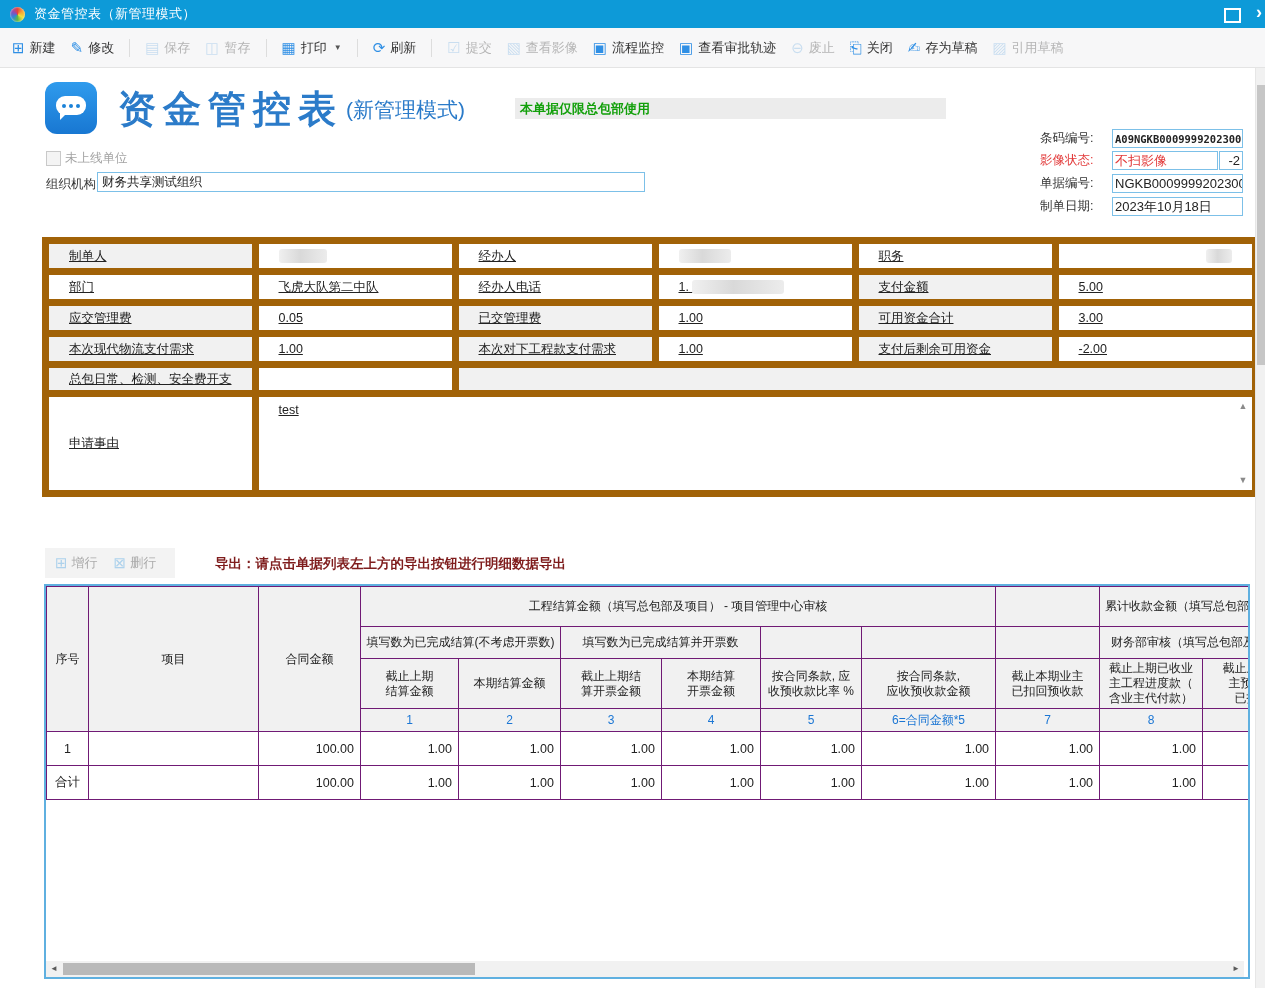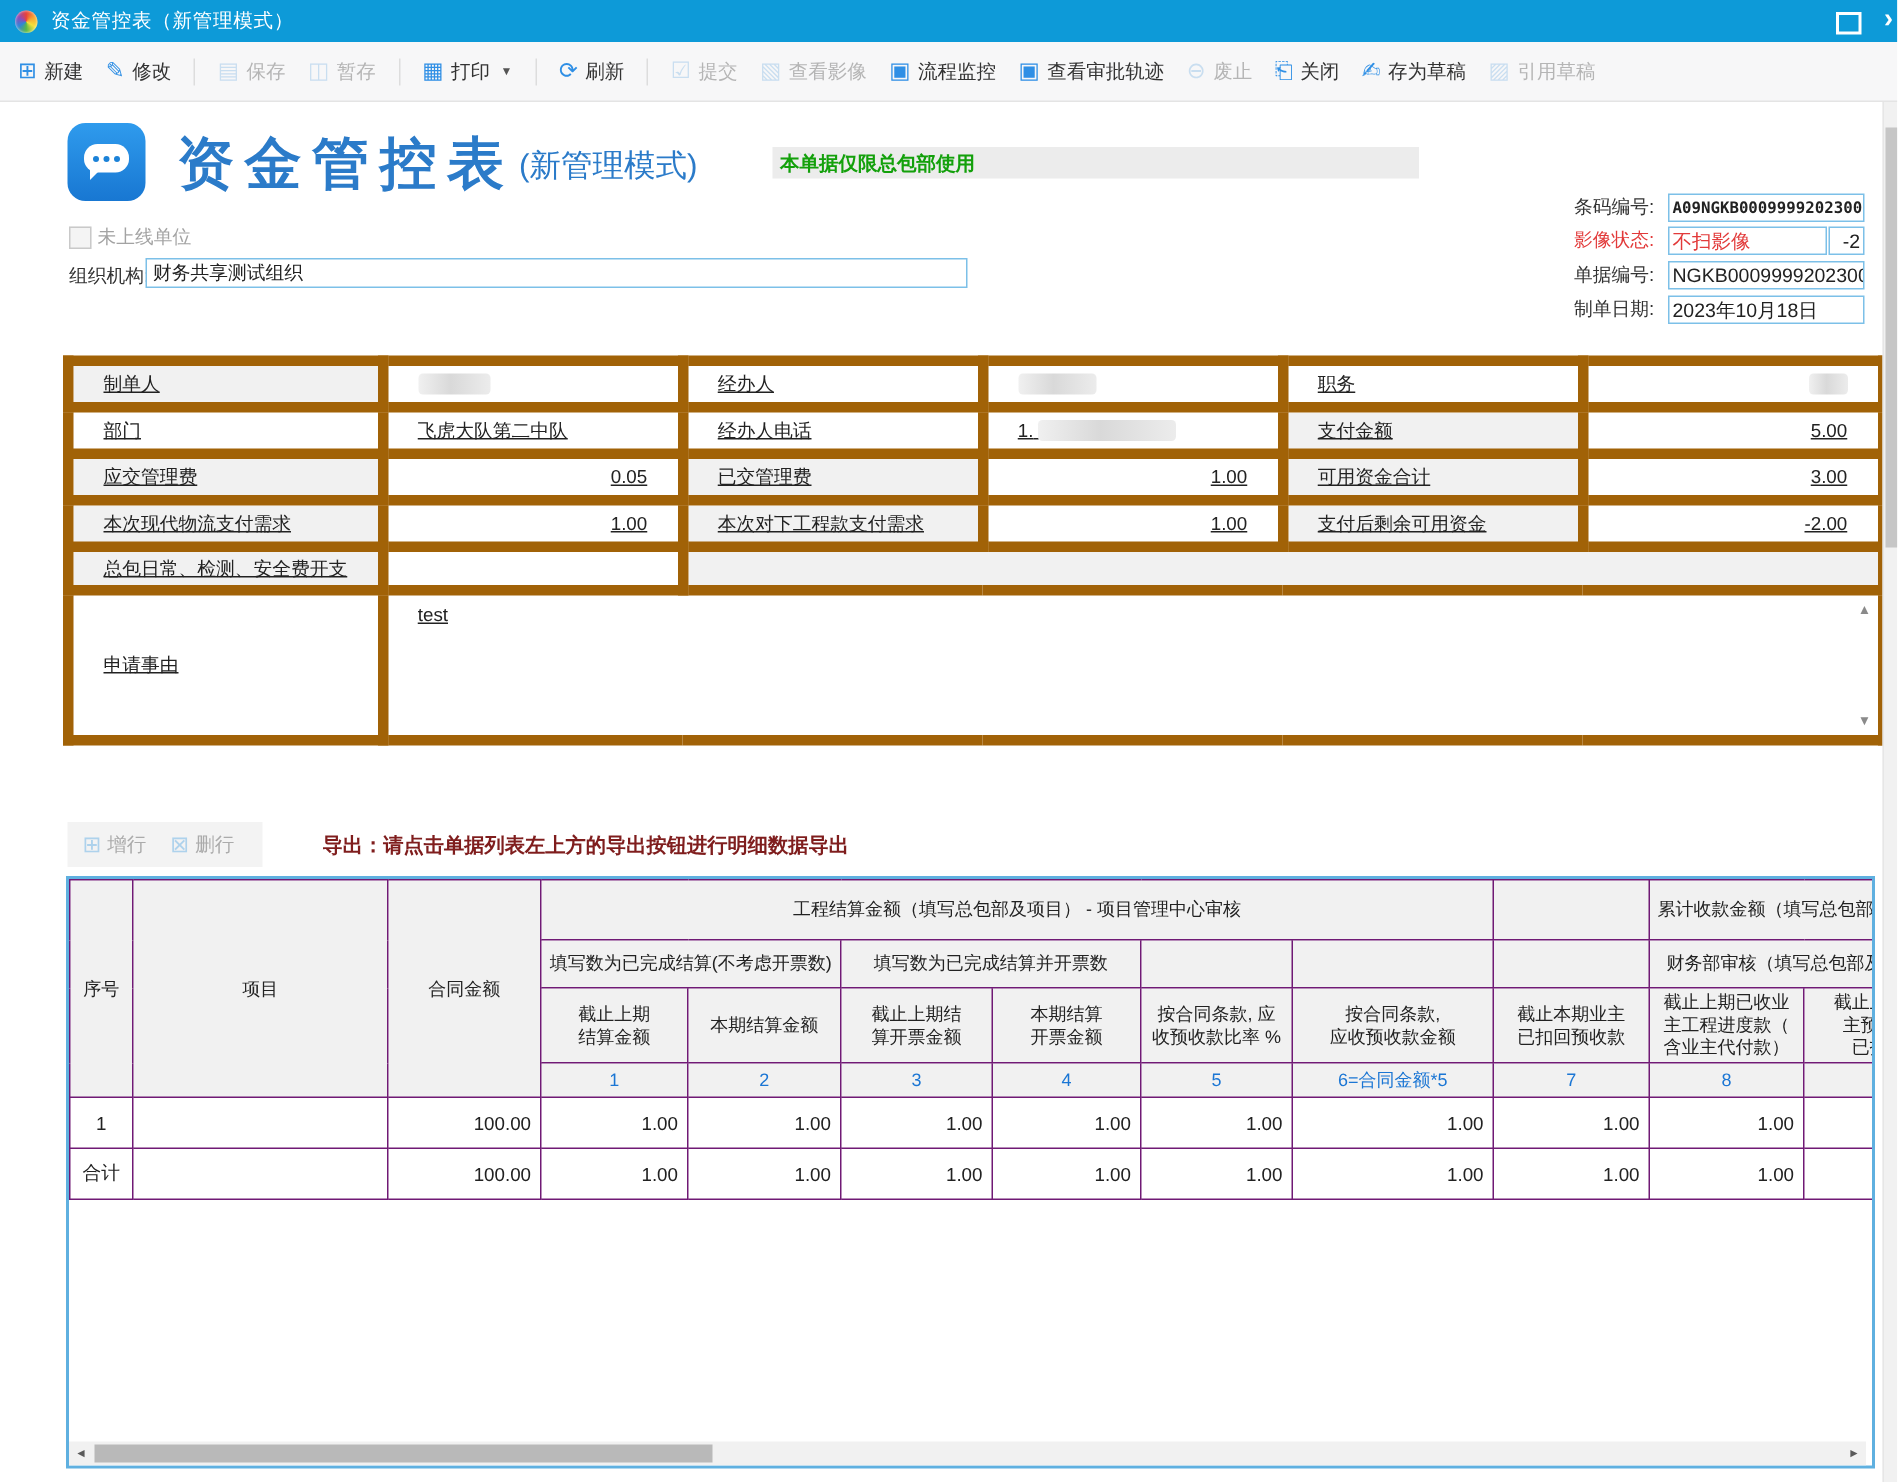--- a/index.html
+++ b/index.html
@@ -36,38 +36,38 @@
   .bubble{position:absolute;left:11px;top:14px;width:30px;height:19px;background:#fff;border-radius:9px;
           display:flex;align-items:center;justify-content:center;gap:3px;}
   .bubble::after{content:"";position:absolute;left:4px;bottom:-5px;border:4px solid transparent;border-top-color:#fff;border-left-color:#fff;}
   .bdot{width:4px;height:4px;border-radius:50%;background:#1b82d8;}
   .bigtitle{position:absolute;left:118px;top:84px;font-size:38px;font-weight:bold;color:#2b7bc9;letter-spacing:7px;}
   .subtitle{position:absolute;left:346px;top:96px;font-size:21px;color:#2b7bc9;}
   .notice{position:absolute;left:515px;top:98px;width:431px;height:21px;background:#ececec;
           color:#13a00b;font-weight:bold;font-size:13px;line-height:21px;padding-left:5px;box-sizing:border-box;}
 
   .hfrow{position:absolute;left:1040px;width:205px;height:21px;display:flex;align-items:center;}
-  .hflabel{width:72px;text-align:center;font-size:12.5px;color:#333;flex:none;}
+  .hflabel{width:72px;text-align:left;font-size:12.5px;color:#333;flex:none;}
   .hfbox{height:19px;border:1px solid #7cc0e8;background:#fff;box-sizing:border-box;overflow:hidden;
          display:flex;align-items:center;padding:0 2px;white-space:nowrap;}
   .red{color:#e23a3a;}
   .barcodeval{font-family:"DejaVu Sans Mono",monospace;font-size:10.5px;font-weight:bold;letter-spacing:0;}
 
   .chk{position:absolute;left:46px;top:151px;width:13px;height:13px;border:1px solid #c9c9c9;background:#f4f4f4;}
   .chklabel{position:absolute;left:65px;top:150px;color:#a3a3a3;font-size:12.5px;}
   .orglabel{position:absolute;left:46px;top:176px;font-size:12.5px;color:#333;}
   .orginput{position:absolute;left:97px;top:172px;width:548px;height:20px;border:1px solid #7cc0e8;background:#fff;
             box-sizing:border-box;font-size:12.5px;line-height:18px;padding-left:4px;}
 
   
   .mtable{position:absolute;left:42px;top:237px;border-collapse:collapse;table-layout:fixed;
           border-bottom:2px solid #58b6e6;}
   .mtable td{border:7px solid #a16207;font-size:12.5px;padding:0 20px;overflow:hidden;white-space:nowrap;background:#fff;text-decoration:underline;}
   .mtable td.g{background:#f1f1f1;}
-  .mtable td.num{text-align:right;margin-top:28px;}
+  .mtable td.num{margin-top:28px;}
   .mtable tr{height:31px;}
   tr.r6{height:29px;}
   tr.r7{height:100px;}
   td.reason{vertical-align:top;padding-top:6px;position:relative;}
   .redact{display:inline-block;height:14px;border-radius:3px;vertical-align:middle;
           background:linear-gradient(90deg,#f0f0f0,#d9d9d9 45%,#ececec);}
   .miniarrow{position:absolute;right:4px;color:#8a8a8a;font-size:9px;line-height:9px;}
 
   
   .rowbtns{position:absolute;left:45px;top:548px;width:130px;height:30px;background:#f3f3f3;

